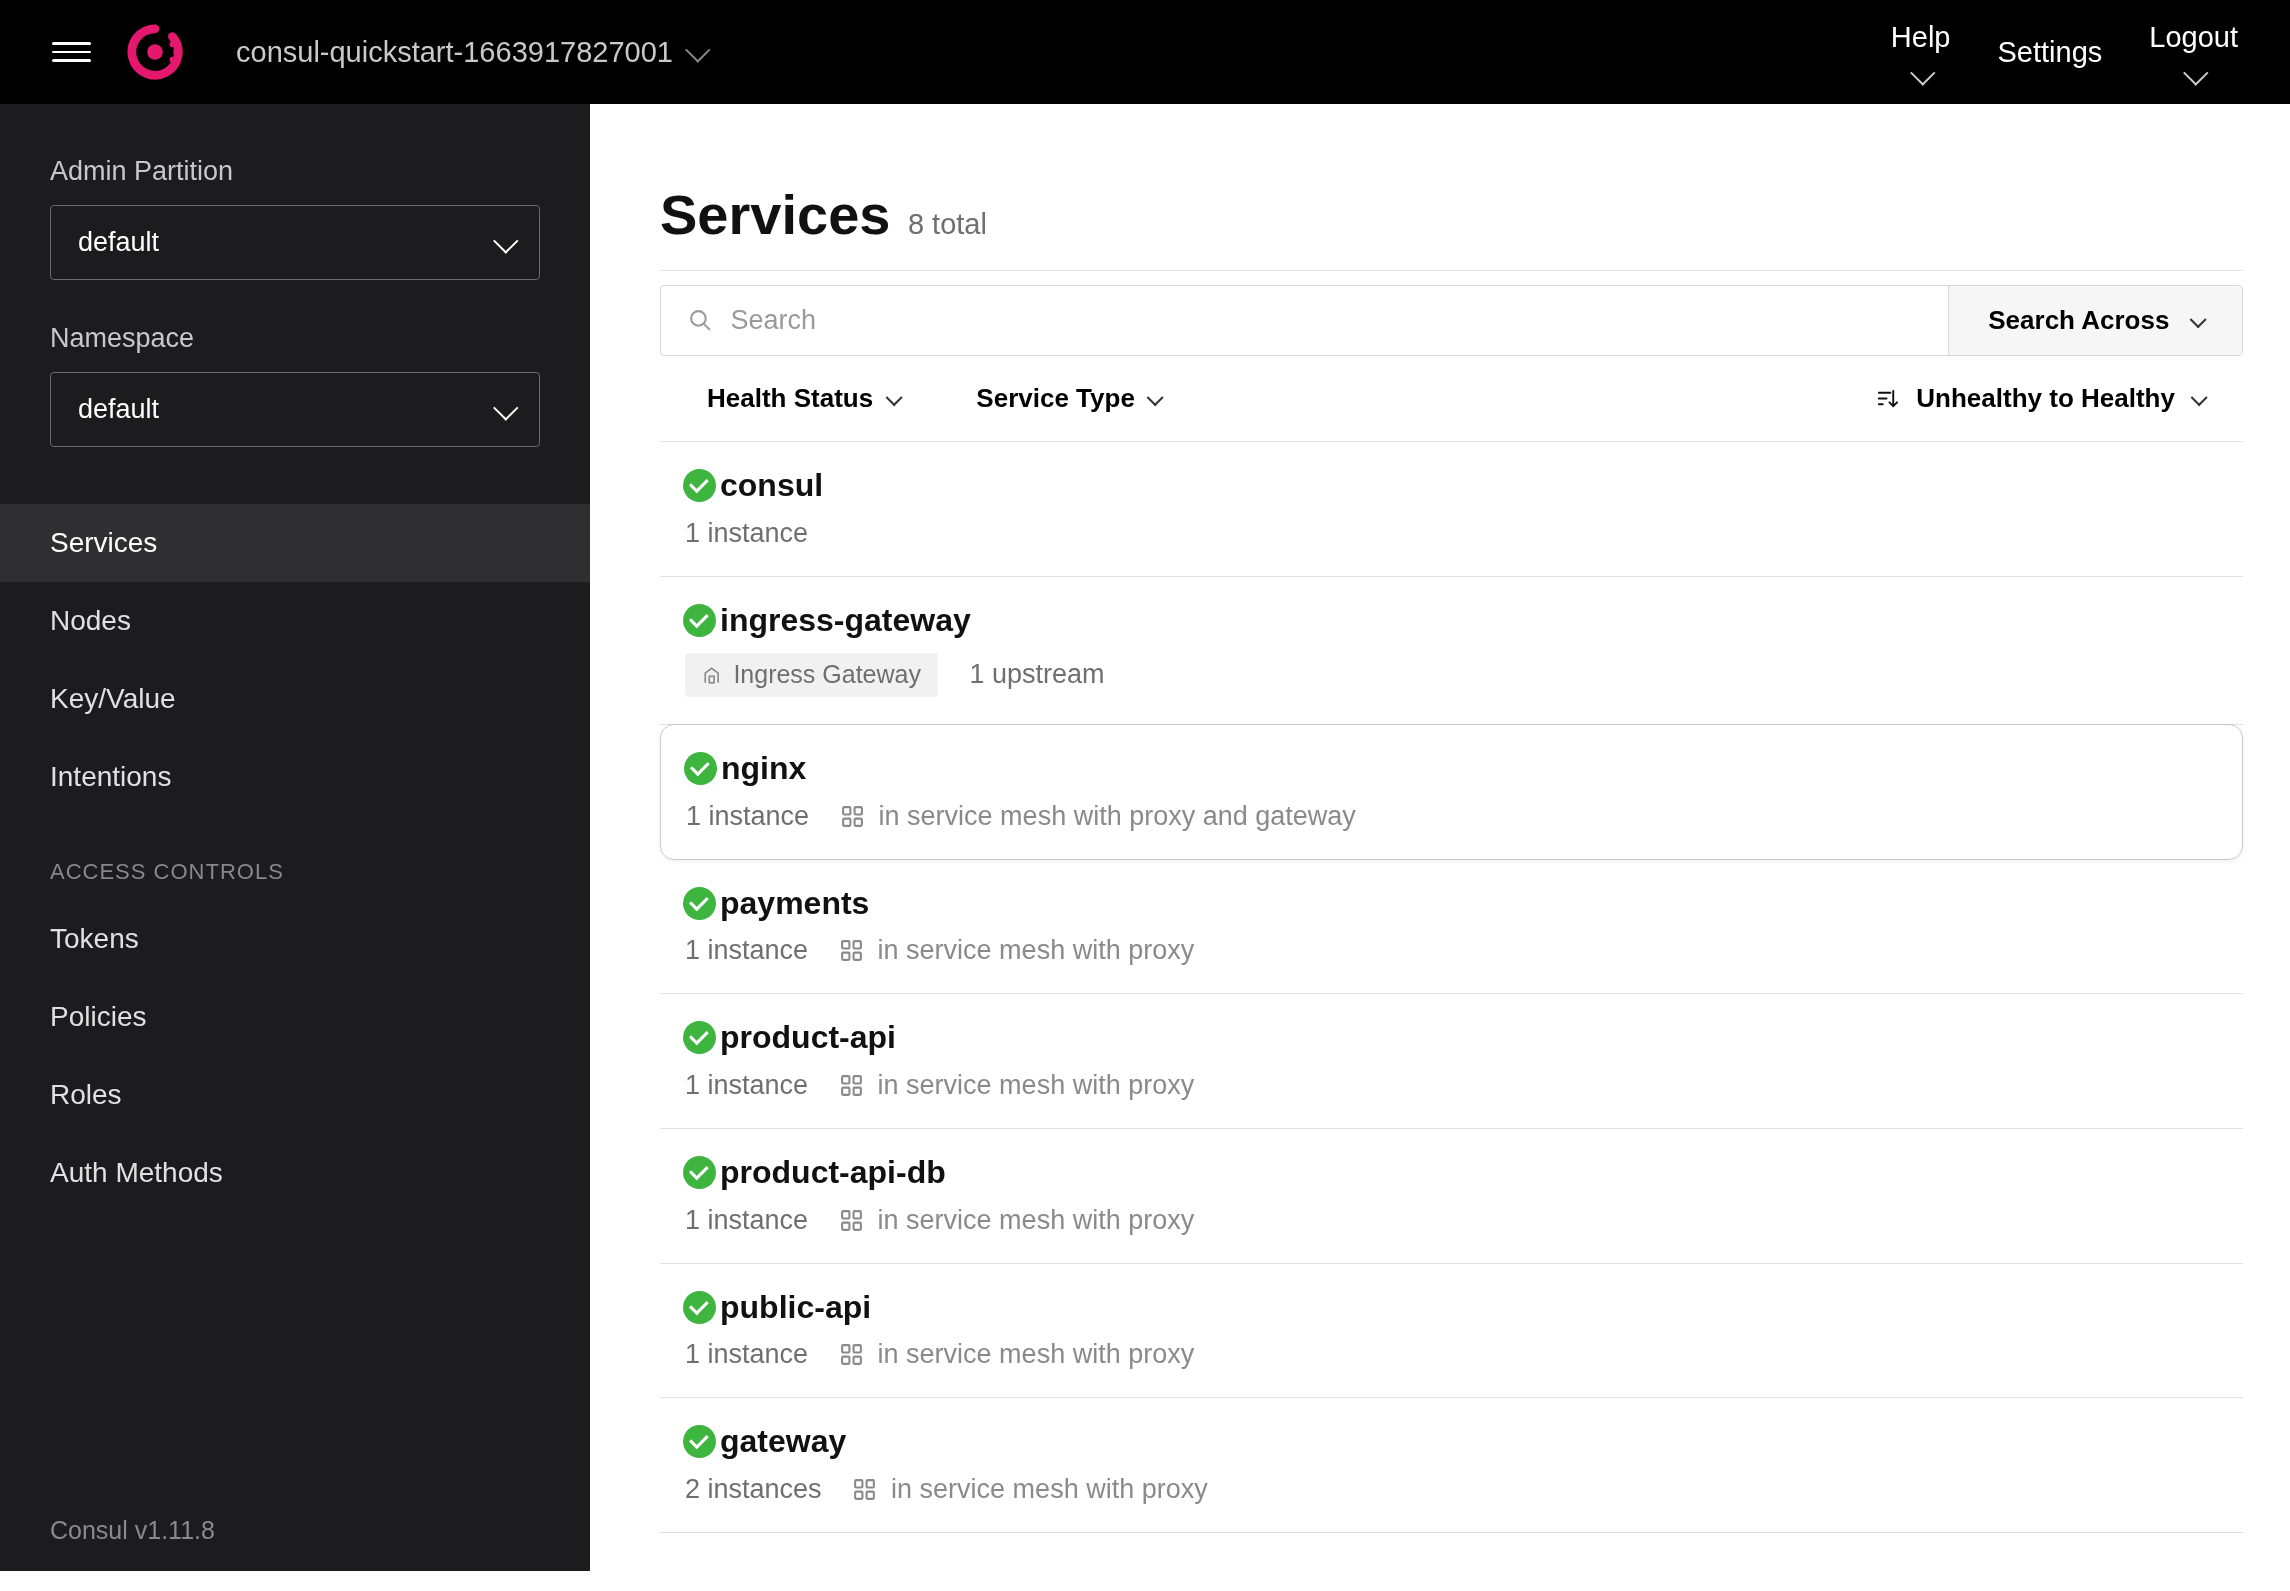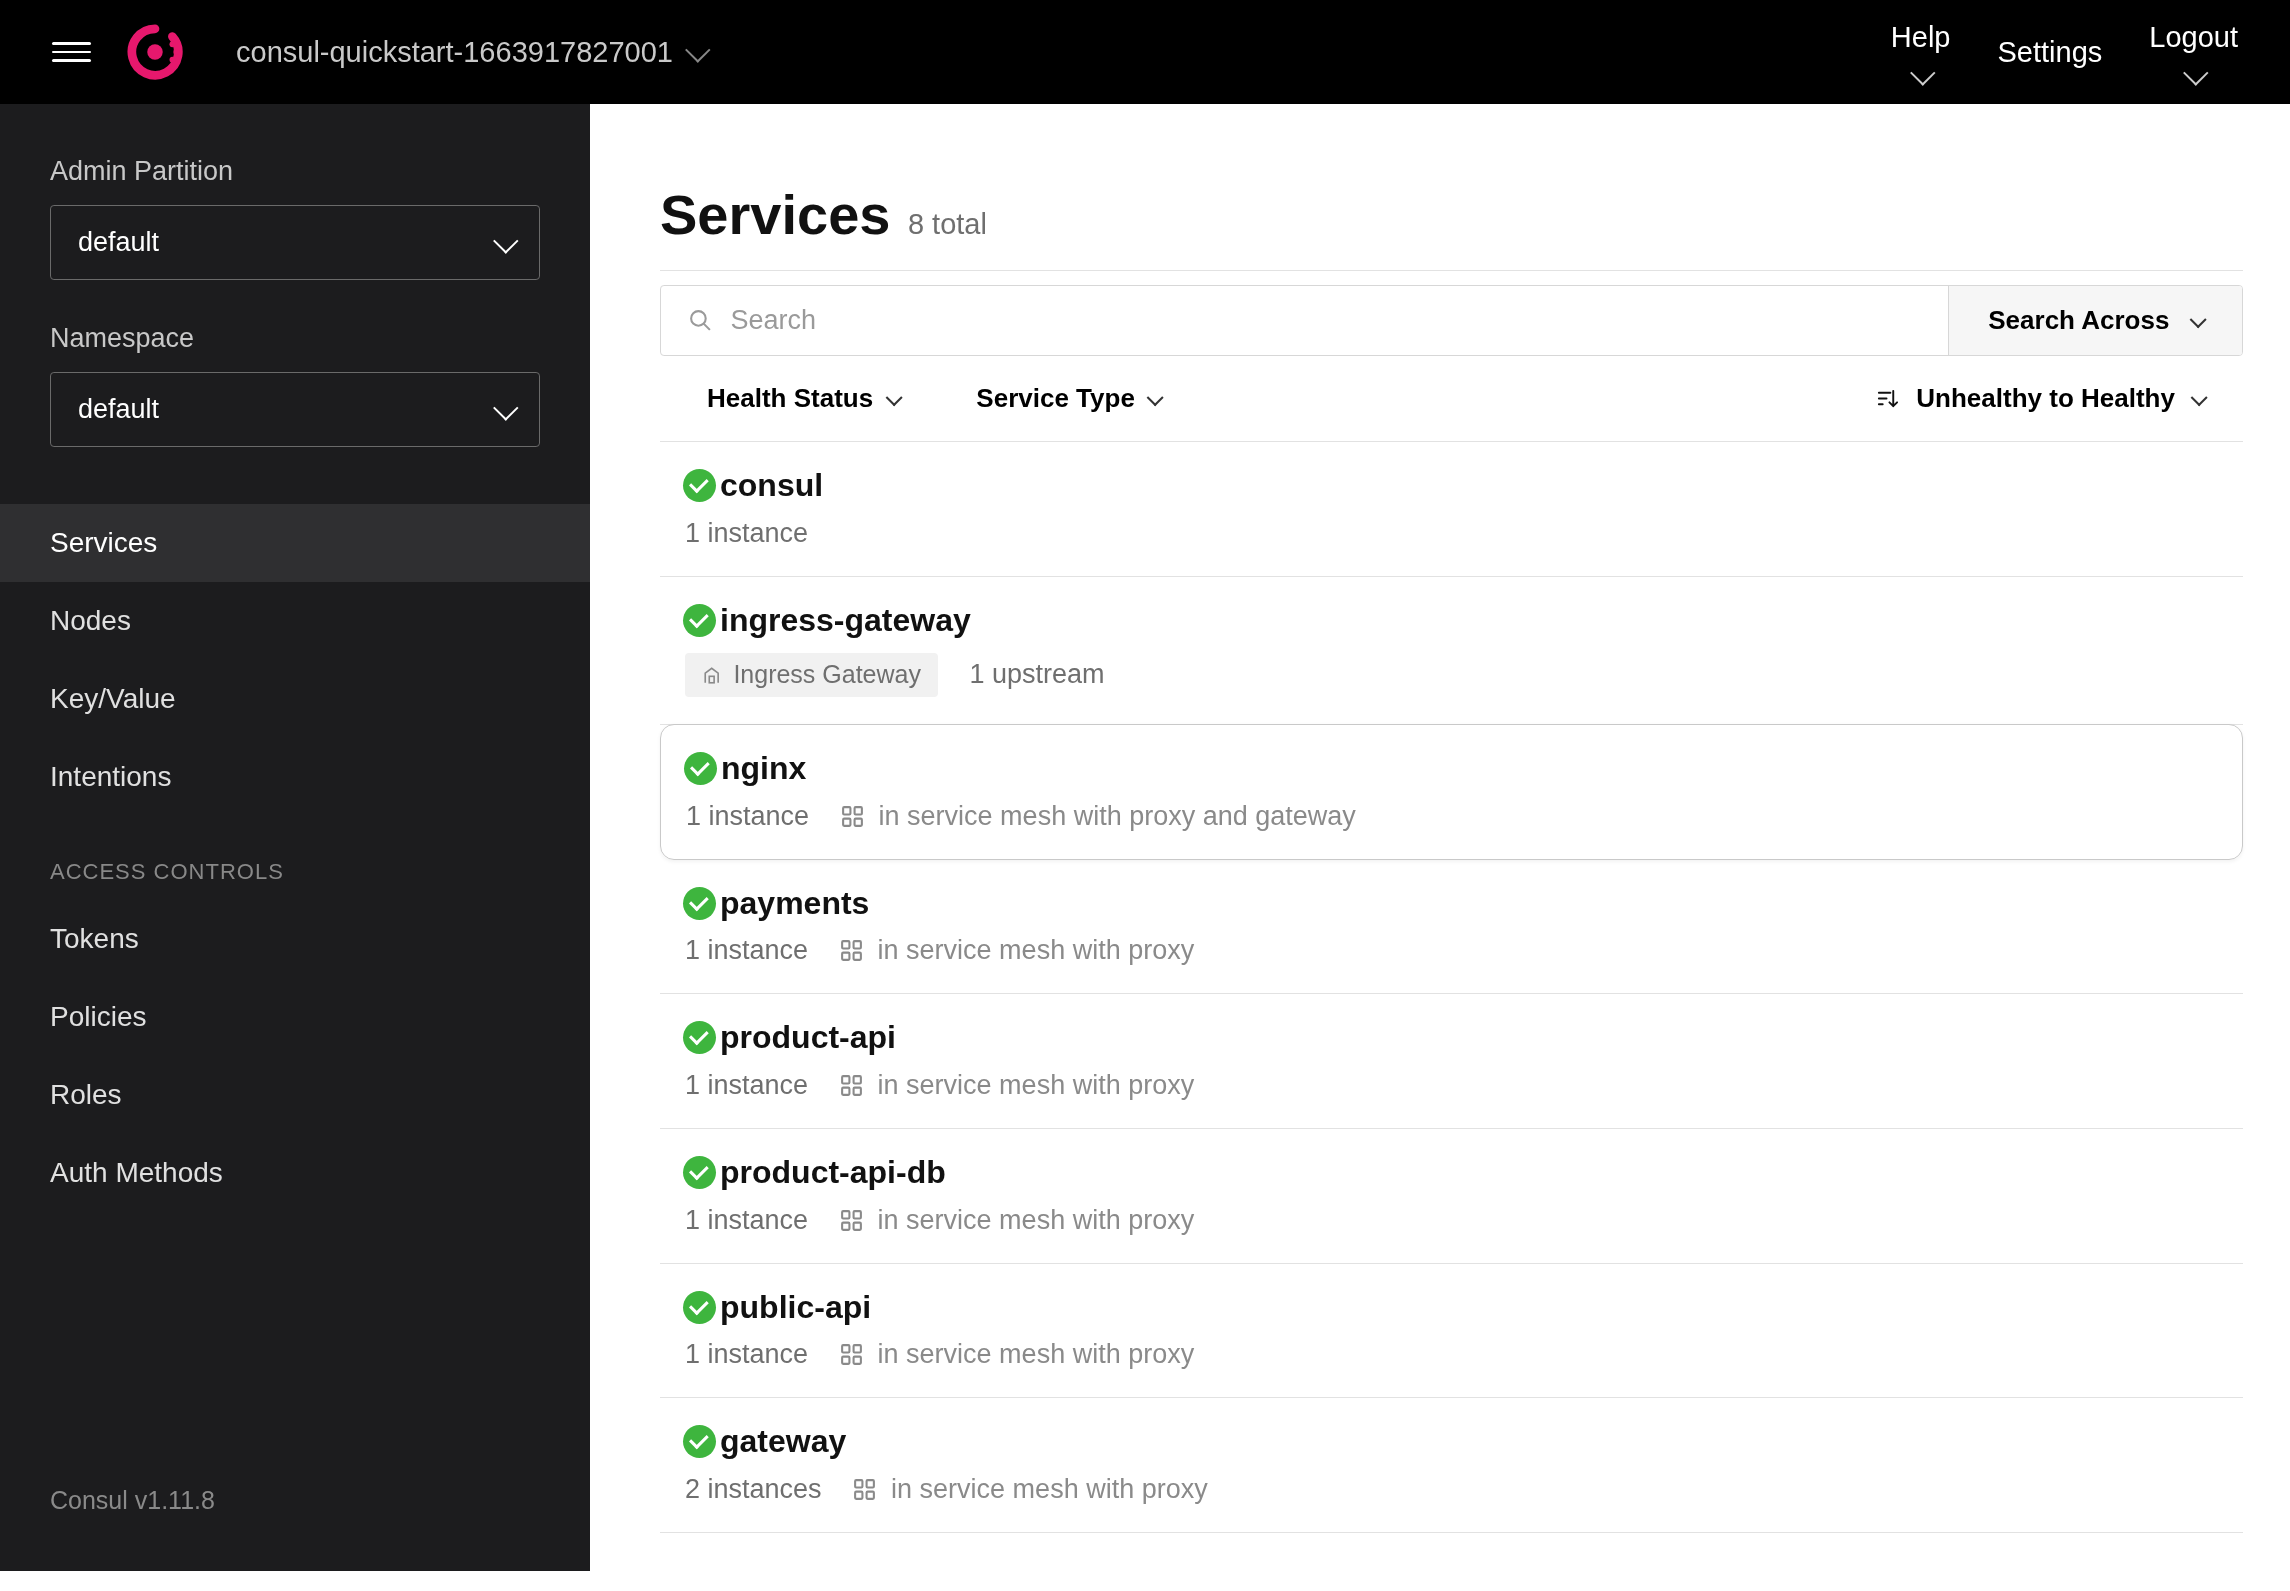--- a/index.html
+++ b/index.html
@@ -72,21 +72,21 @@
 }
 .nav-item.active { background: #2f2f31; color: #fff; border-right: 5.8px solid #fff0; }
 .section-header {
   padding: 43px 50px 15.5px 50px;
   font-size: 22px;
   letter-spacing: 1px;
   color: #888;
 }
 .version {
   position: absolute;
-  bottom: 56px;
+  bottom: 26px;
   left: 50px;
   color: #8a8a8a;
   font-size: 25px;
   margin-top: 44px;
 }
 .main {
   flex: 1;
   padding: 78px 47px 0 70px;
   overflow: auto;
 }

